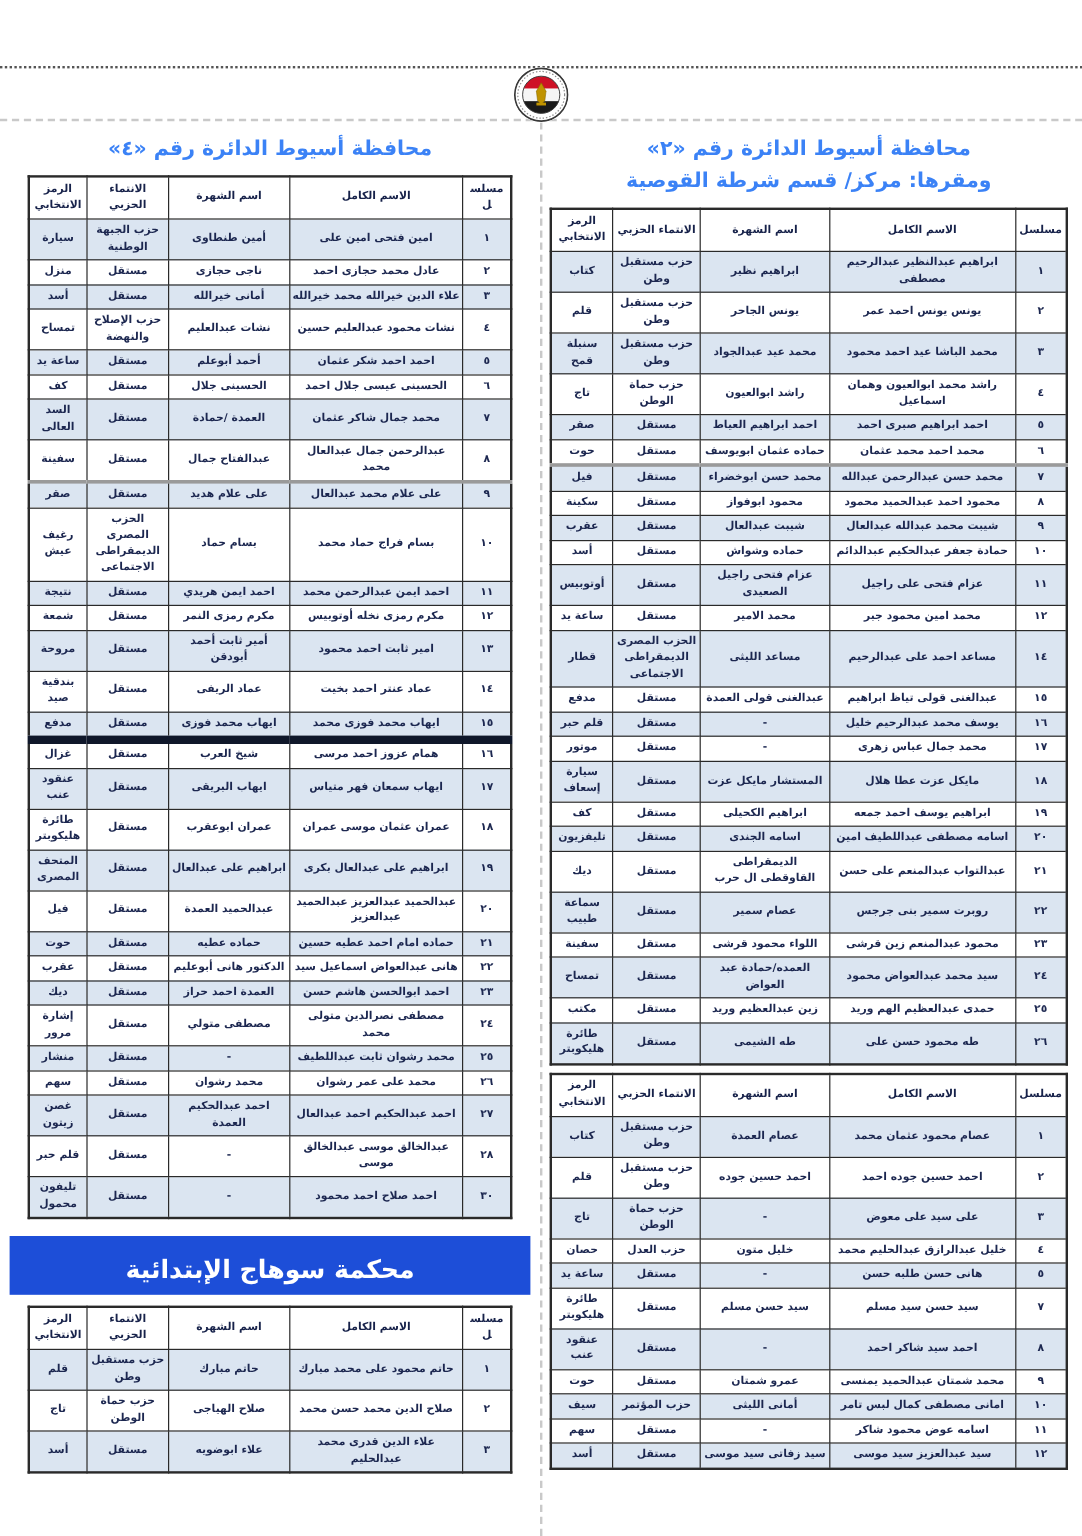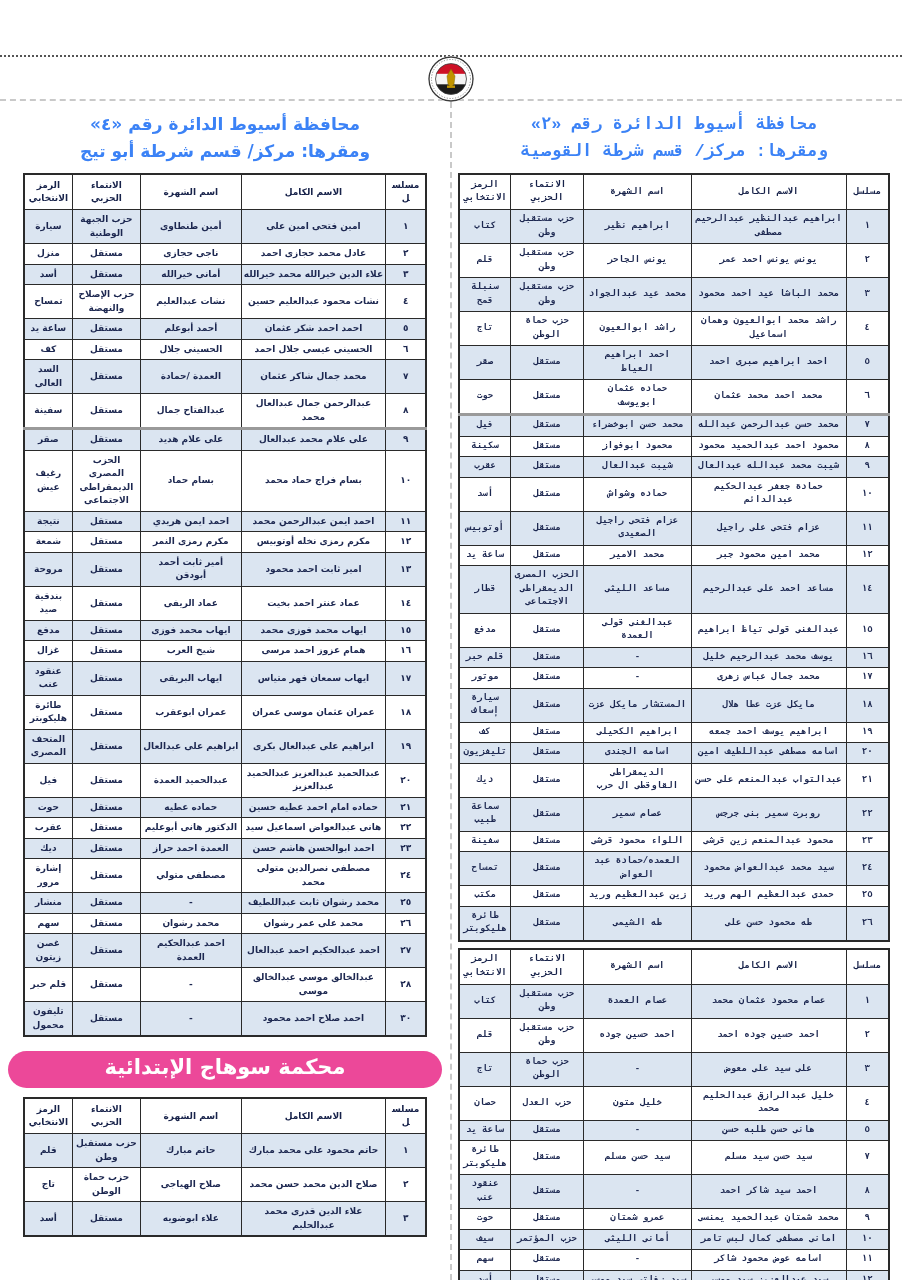--- a/index.html
+++ b/index.html
@@ -15,21 +15,21 @@
   .rule-dotted{position:absolute;left:0;right:0;top:55px;border-top:2px dotted #555;}
   .rule-dashed{position:absolute;left:0;right:0;top:99px;border-top:2px dashed #c9c9c9;}
   .emblem{
     position:absolute;left:50%;top:56px;transform:translateX(-50%);
     width:46px;height:46px;z-index:2;background:#fff;border-radius:50%;
   }
 
   
   .columns{display:flex;align-items:stretch;height:1178px;}
   .col{width:450px;box-sizing:border-box;}
-  .col-right{padding:0 10px 12px 4px;font-family:Liberation Mono, monospace;}
+  .col-right{padding:0 10px 12px 4px;}
   .col-left{border-right:2px dashed #c9c9c9;padding:0 6px 0 4px;}
 
   .section-title{
     text-align:center;font-weight:bold;color:#3b82f6;
     font-size:17px;line-height:1.6;margin:9px 0 8px;
   }
 
   table.cand{
     border-collapse:collapse;table-layout:fixed;margin:0 auto 6px;
     background:#fff;border:2px solid #2a2a2a;
@@ -40,26 +40,26 @@
     border:1px solid #2a2a2a;padding:3px 2px;text-align:center;vertical-align:middle;
     font-size:9px;font-weight:bold;color:#1c2750;line-height:1.5;word-wrap:break-word;
   }
   .cand thead th{background:#ffffff;height:28px;font-size:9px;color:#17224a;}
   .cand tbody tr:nth-child(odd){background:#dbe5f1;}
   .cand tbody tr:nth-child(even){background:#ffffff;}
 
   
   .t-assiut2 tbody tr:nth-child(7) td{border-top:3px solid #9a9a9a;}
   .t-assiut4 tbody tr:nth-child(9) td{border-top:3px solid #9a9a9a;}
-  .t-assiut4 tbody tr:nth-child(16) td{border-top:1px solid #0f172a;}
+  .t-assiut4 tbody tr:nth-child(16) td{border-top:7px solid #0f172a;}
   .t-sohag1 tbody tr:nth-child(6) td{border-top:3px solid #9a9a9a;}
 
   .court-band{
-    background:#ec4899;color:#ffffff;text-align:center;
-    font-size:21px;font-weight:bold;padding:4px 0 9px;margin:14px 2px 4px;border-radius:20px;
+    background:#1d4ed8;color:#ffffff;text-align:center;
+    font-size:21px;font-weight:bold;padding:16px 0 9px;margin:14px 2px 4px;
   }
 
   col.c-serial{width:10%;} col.c-name{width:36%;}
   col.c-shohra{width:25%;} col.c-party{width:17%;} col.c-symbol{width:12%;}
 </style>
 </head>
 <body>
 
 <div class="page">
 
@@ -381,21 +381,20 @@
               <td>مستقل</td>
               <td>أسد</td>
             </tr>
           </tbody>
       </table>
     </div>
 
     <div class="col col-left">
       <div class="section-title">
         <div>محافظة أسيوط الدائرة رقم «٤»</div>
-        <div>ومقرها: مركز/ قسم شرطة أبو تيج</div>
       </div>
       <table class="cand narrow t-assiut4">
         <colgroup>
             <col class="c-serial">
             <col class="c-name">
             <col class="c-shohra">
             <col class="c-party">
             <col class="c-symbol">
           </colgroup>
         <thead>

